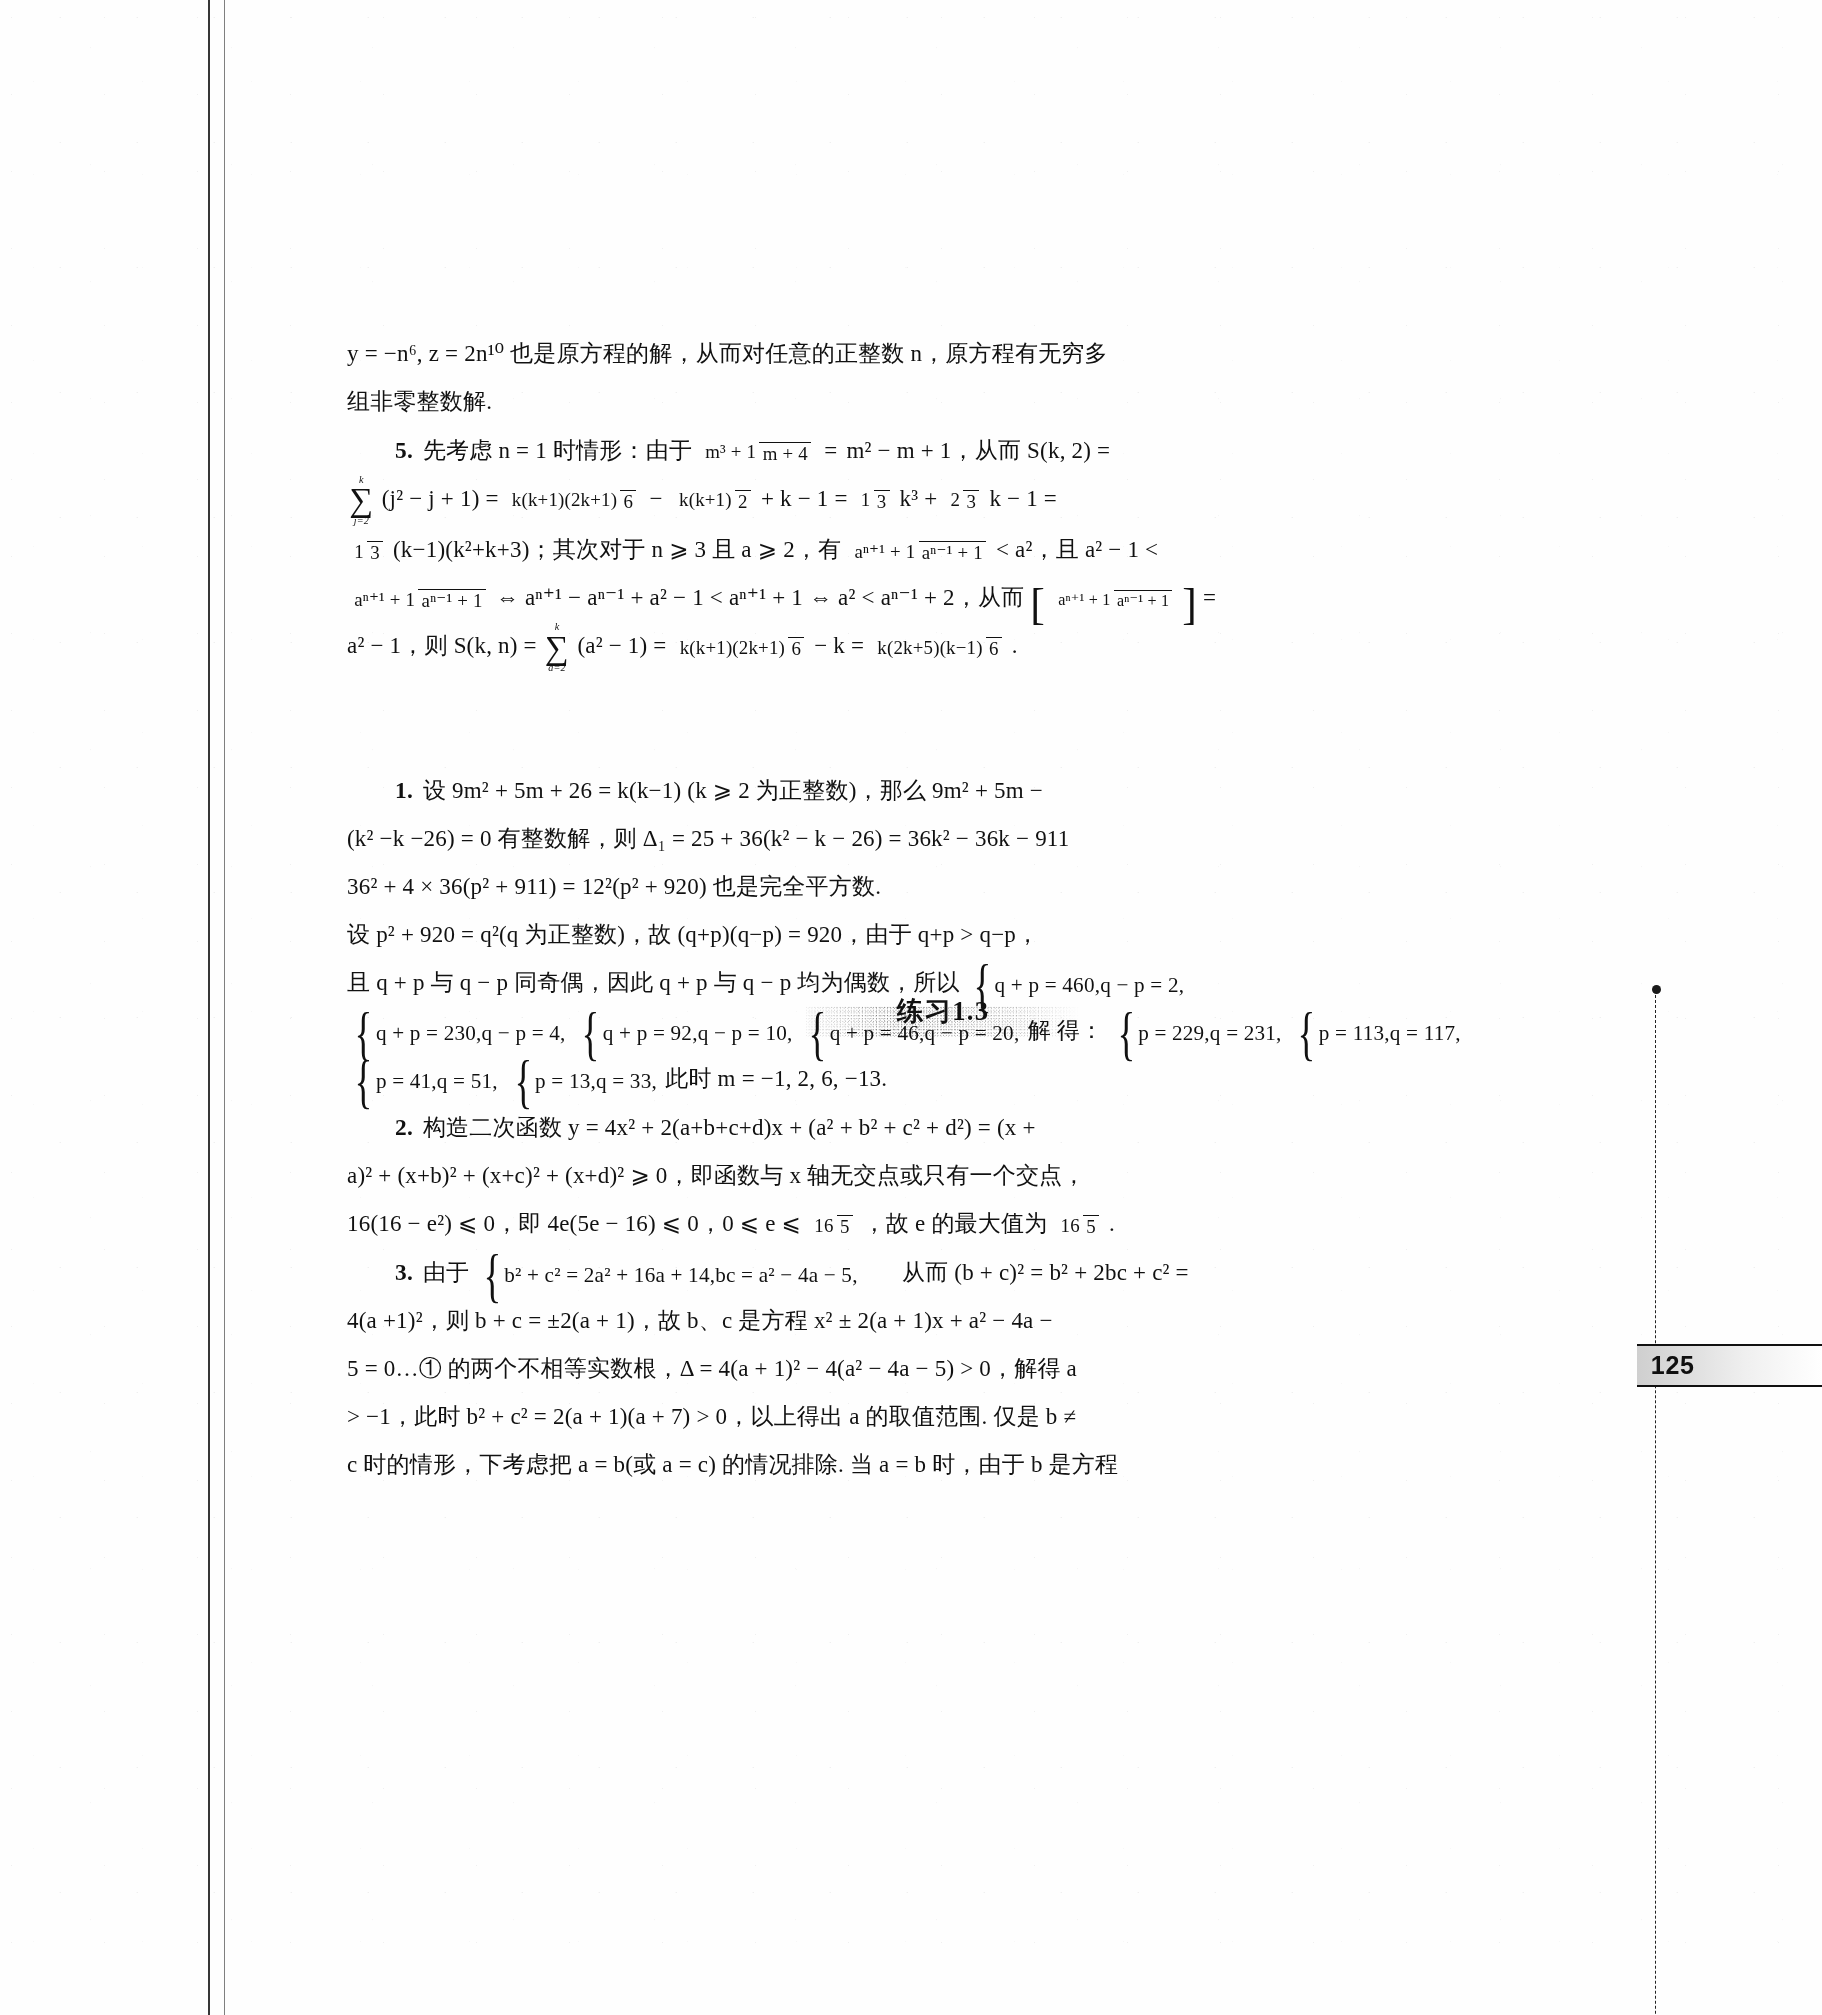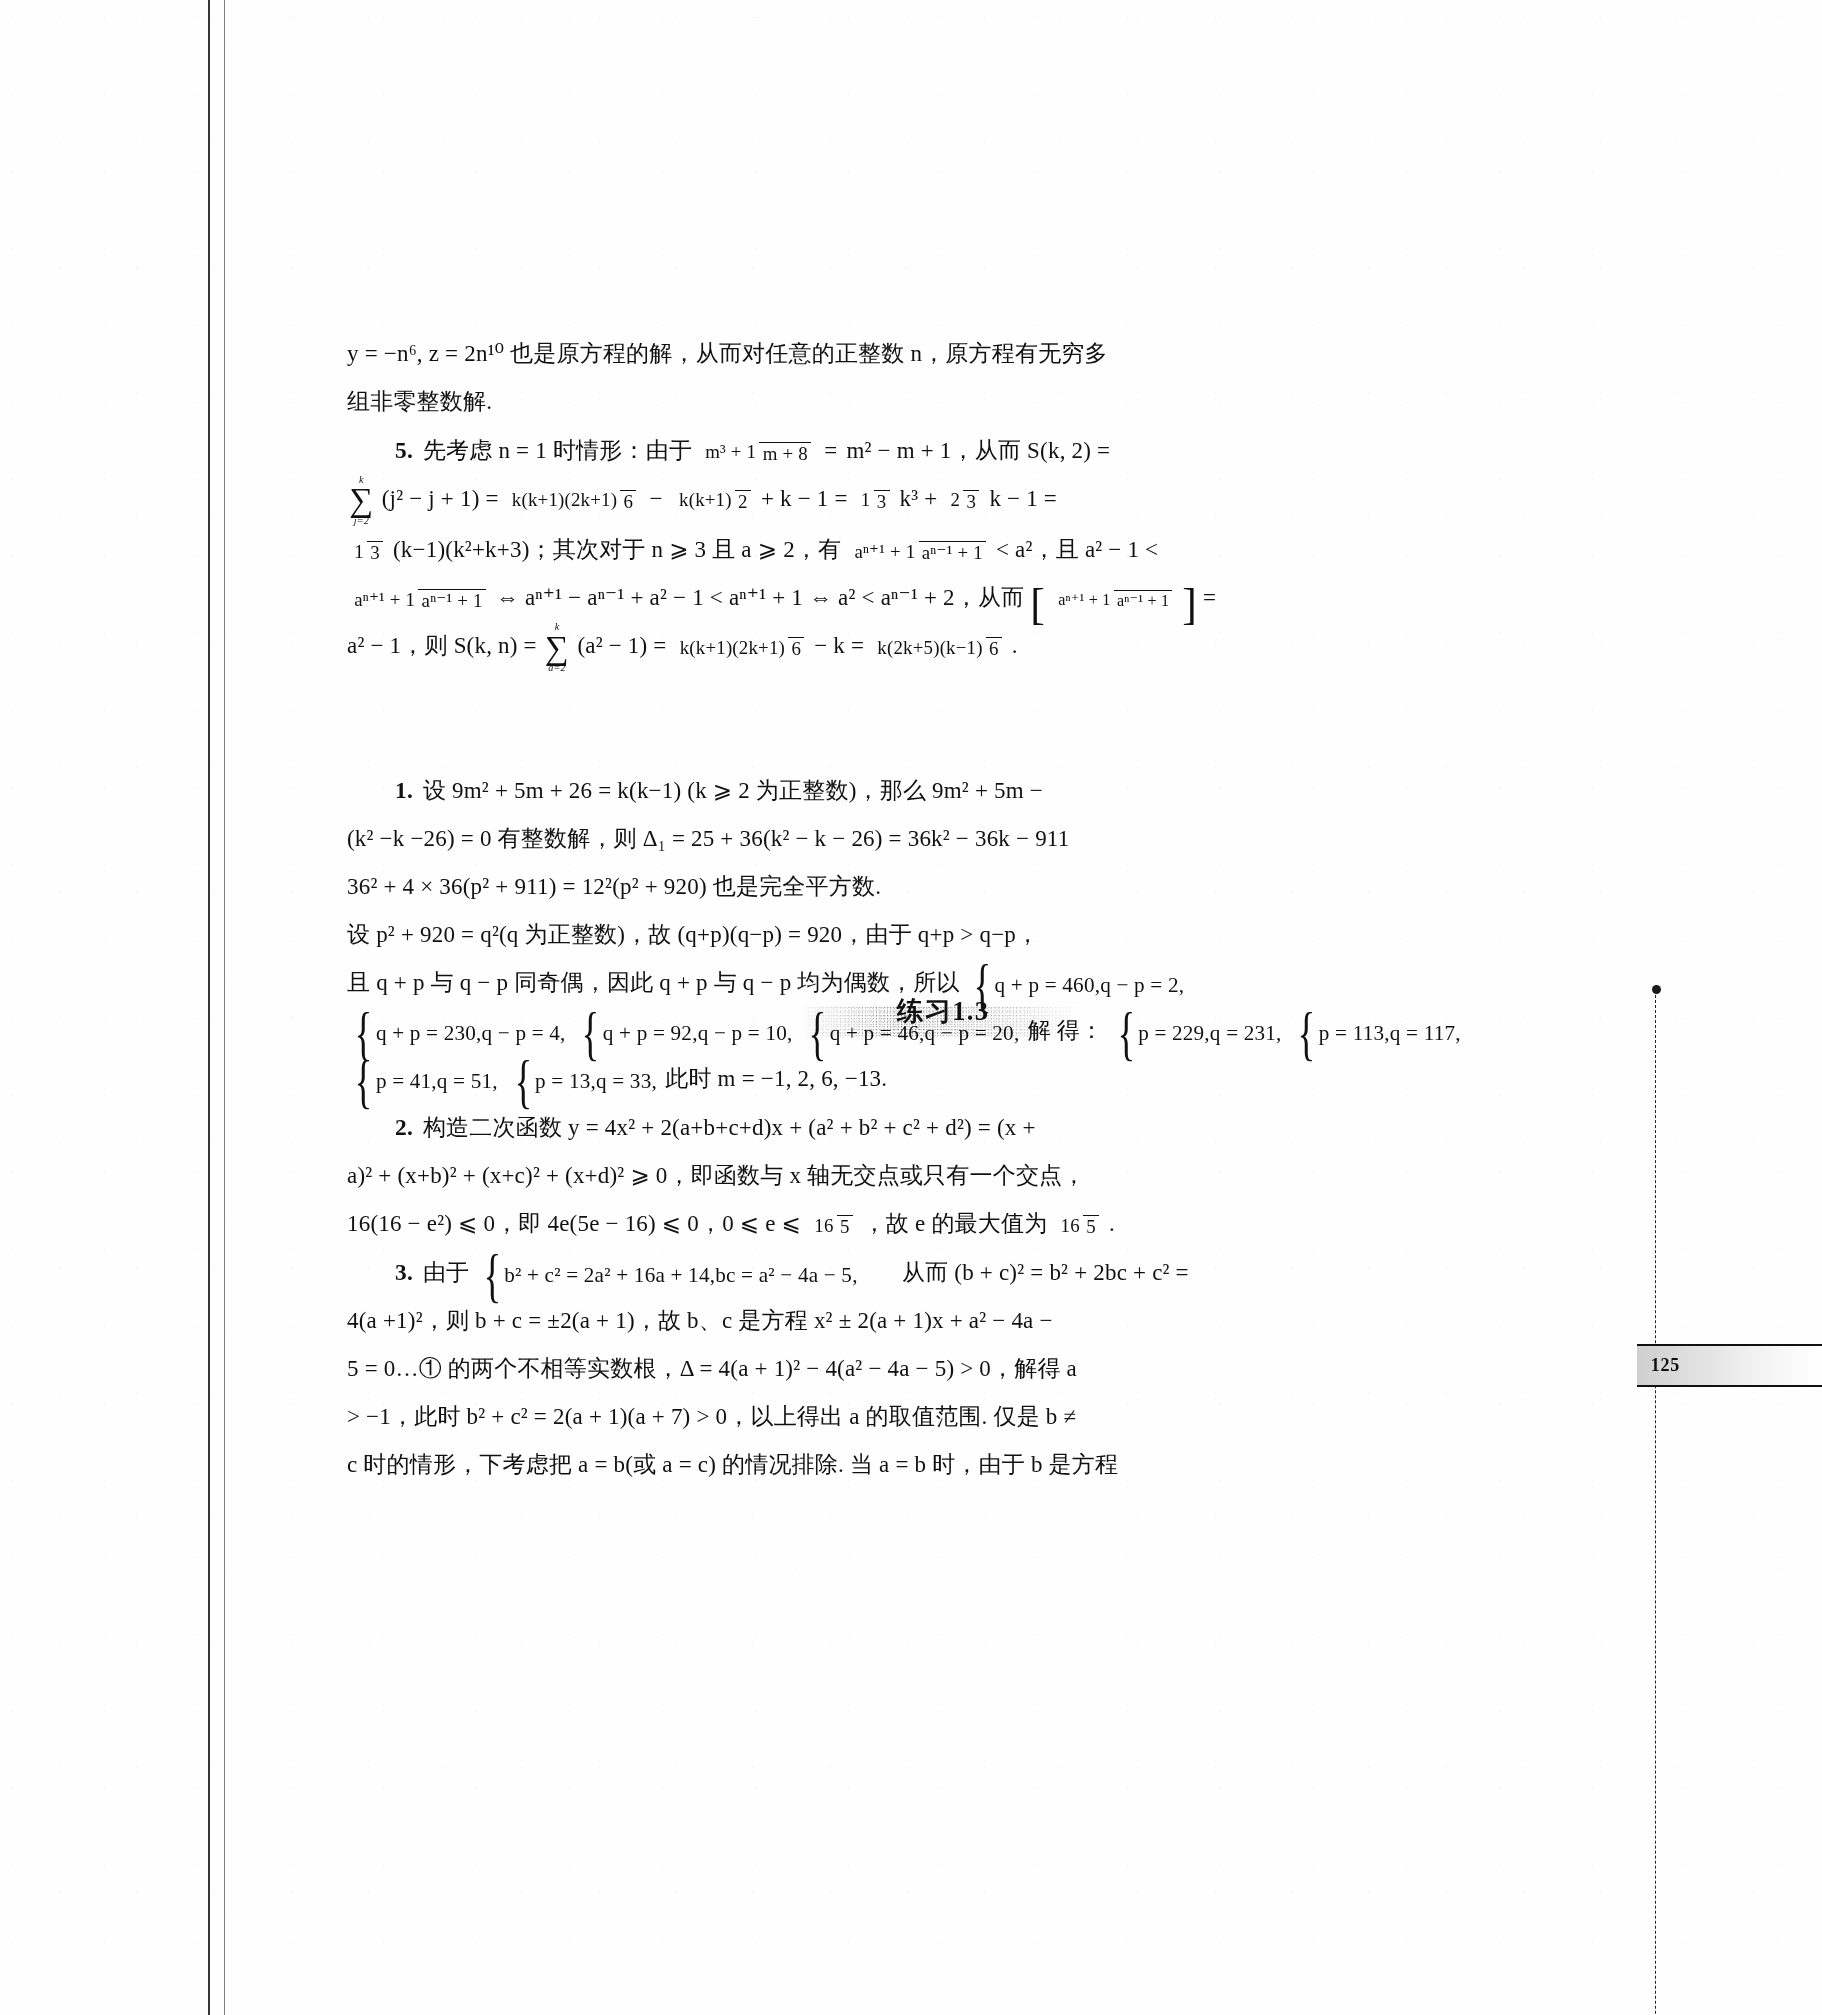--- a/index.html
+++ b/index.html
@@ -41,23 +41,23 @@
   }
 
   
   .pagetab{
     position:absolute;left:1637px;top:1344px;width:185px;height:39px;
     border-top:2px solid #111;border-bottom:2px solid #111;
     background:linear-gradient(90deg,#cfcfcf 0%,#dedede 28%,#efefef 58%,#fbfbfb 88%,#fff 100%);
     display:flex;align-items:center;
   }
   .pagetab span{
-    font-size:18px;font-weight:700;letter-spacing:0.8px;
+    font-size:25px;font-weight:700;letter-spacing:0.8px;
     margin-left:13.7px;color:#101010;
-    font-family:Liberation Serif, serif;
+    font-family:Liberation Sans, sans-serif;
   }
 
   
   .col{
     position:absolute;left:347px;top:330px;width:1298px;
   }
   .ln{
     font-size:23px;line-height:48px;
     white-space:nowrap;
     margin:0;
@@ -147,21 +147,21 @@
     </p>
     <p class="ln">
       <span>组非零整数解.</span>
     </p>
 
     <p class="ln indent">
       <span class="num">5.</span>
       <span>先考虑 n = 1 时情形：由于</span>
       <span class="frac">
         <span class="n">m³ + 1</span>
-        <span class="d">m + 8</span>
+        <span class="d">m + 4</span>
       </span>
       <span class="op">=</span>
       <span>m² − m + 1，从而 S(k, 2) =</span>
     </p>
 
     <p class="ln">
       <span class="sum">
         <span class="top">k</span>
         <span class="sig">∑</span>
         <span class="bot">j=2</span>

